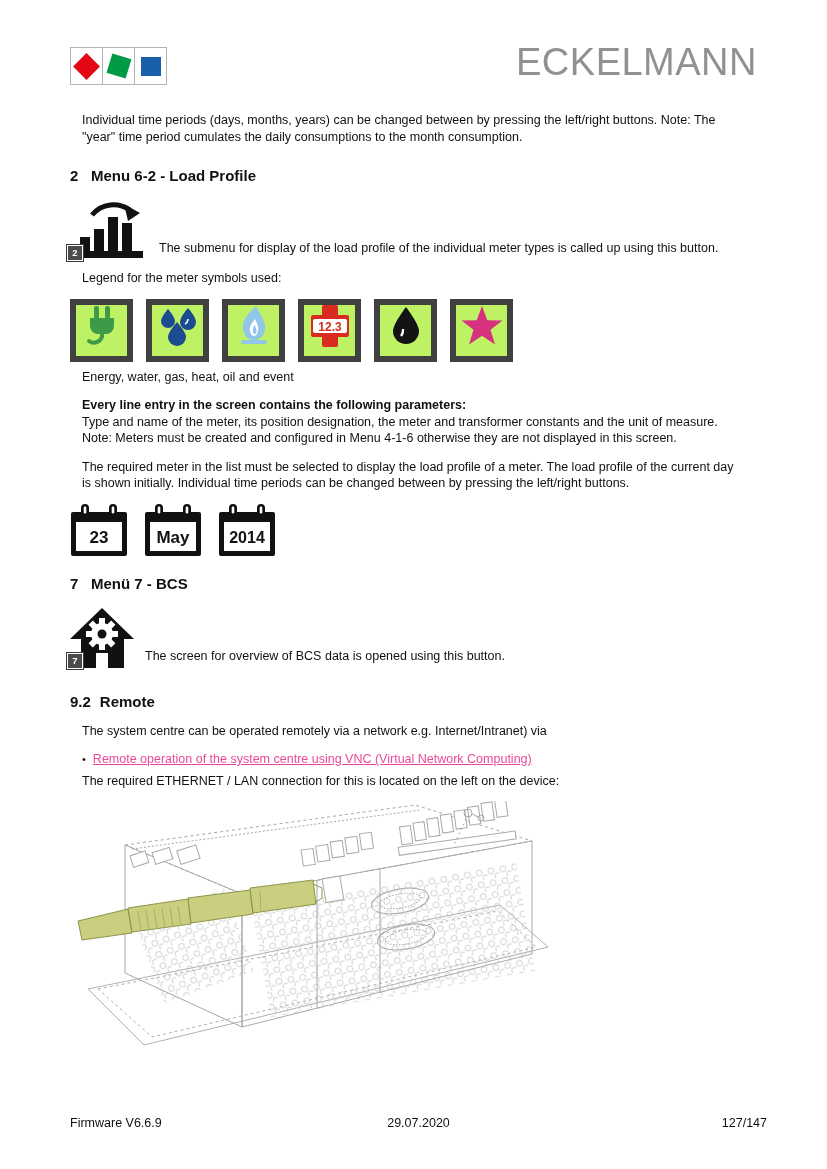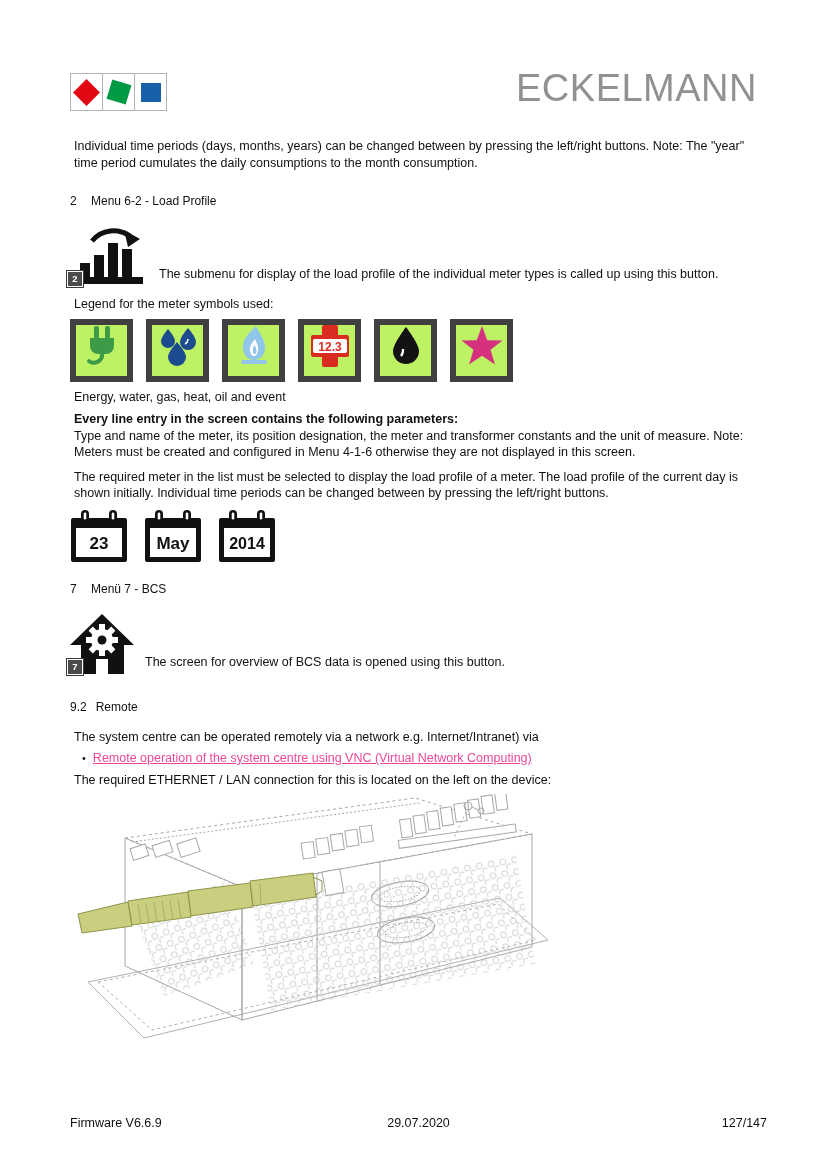--- a/index.html
+++ b/index.html
@@ -2,30 +2,30 @@
 <html><head>
 <meta charset="utf-8">
 <style>
   html,body{margin:0;padding:0;background:#e8e8e8;}
   .page{
     position:relative;width:827px;height:1169px;margin:0 auto;background:#fff;
     font-family:"Liberation Sans",sans-serif;color:#111;overflow:hidden;
   }
   .content{padding:0 70px;}
   
-  .hdr{display:flex;justify-content:space-between;align-items:flex-start;margin-top:73px;}
+  .hdr{display:flex;justify-content:space-between;align-items:flex-start;margin-top:47px;}
   .logo{display:flex;border:1px solid #b4b4b4;height:36px;}
   .logo-cell{width:31px;height:36px;display:flex;align-items:center;justify-content:center;border-right:1px solid #b4b4b4;overflow:hidden;}
   .logo-cell:last-child{border-right:none;}
   .sq{display:block;}
   .brand{font-size:38px;line-height:34px;color:#8f9192;letter-spacing:.5px;font-weight:400;margin-top:-2px;}
   
-  p.b{font-size:12.5px;line-height:16.5px;margin:4px;}
+  p.b{font-size:12.5px;line-height:16.5px;margin:12px;}
   .bold{font-weight:bold;}
-  h2.sec{font-size:12px;font-weight:normal;margin:0;line-height:15px;}
+  h2.sec{font-size:15px;font-weight:bold;margin:0;line-height:15px;}
   h2.sec .num{display:inline-block;min-width:12px;margin-right:9px;}
   .link{color:#ec4899;}
   .bullet-line{font-size:12.5px;line-height:16.5px;margin:0;padding-left:12px;}
   .bullet-dot{color:#111;margin-right:7px;font-size:11px;}
   
   .icon-line{font-size:12.5px;line-height:16.5px;margin:0;}
   .inline-ic{display:inline-block;position:relative;vertical-align:-10px;margin-right:9px;}
   .badge{
     position:absolute;width:14px;height:14px;background:#4b4b4b;color:#fff;
     font-size:9.5px;font-weight:bold;text-align:center;line-height:14px;

